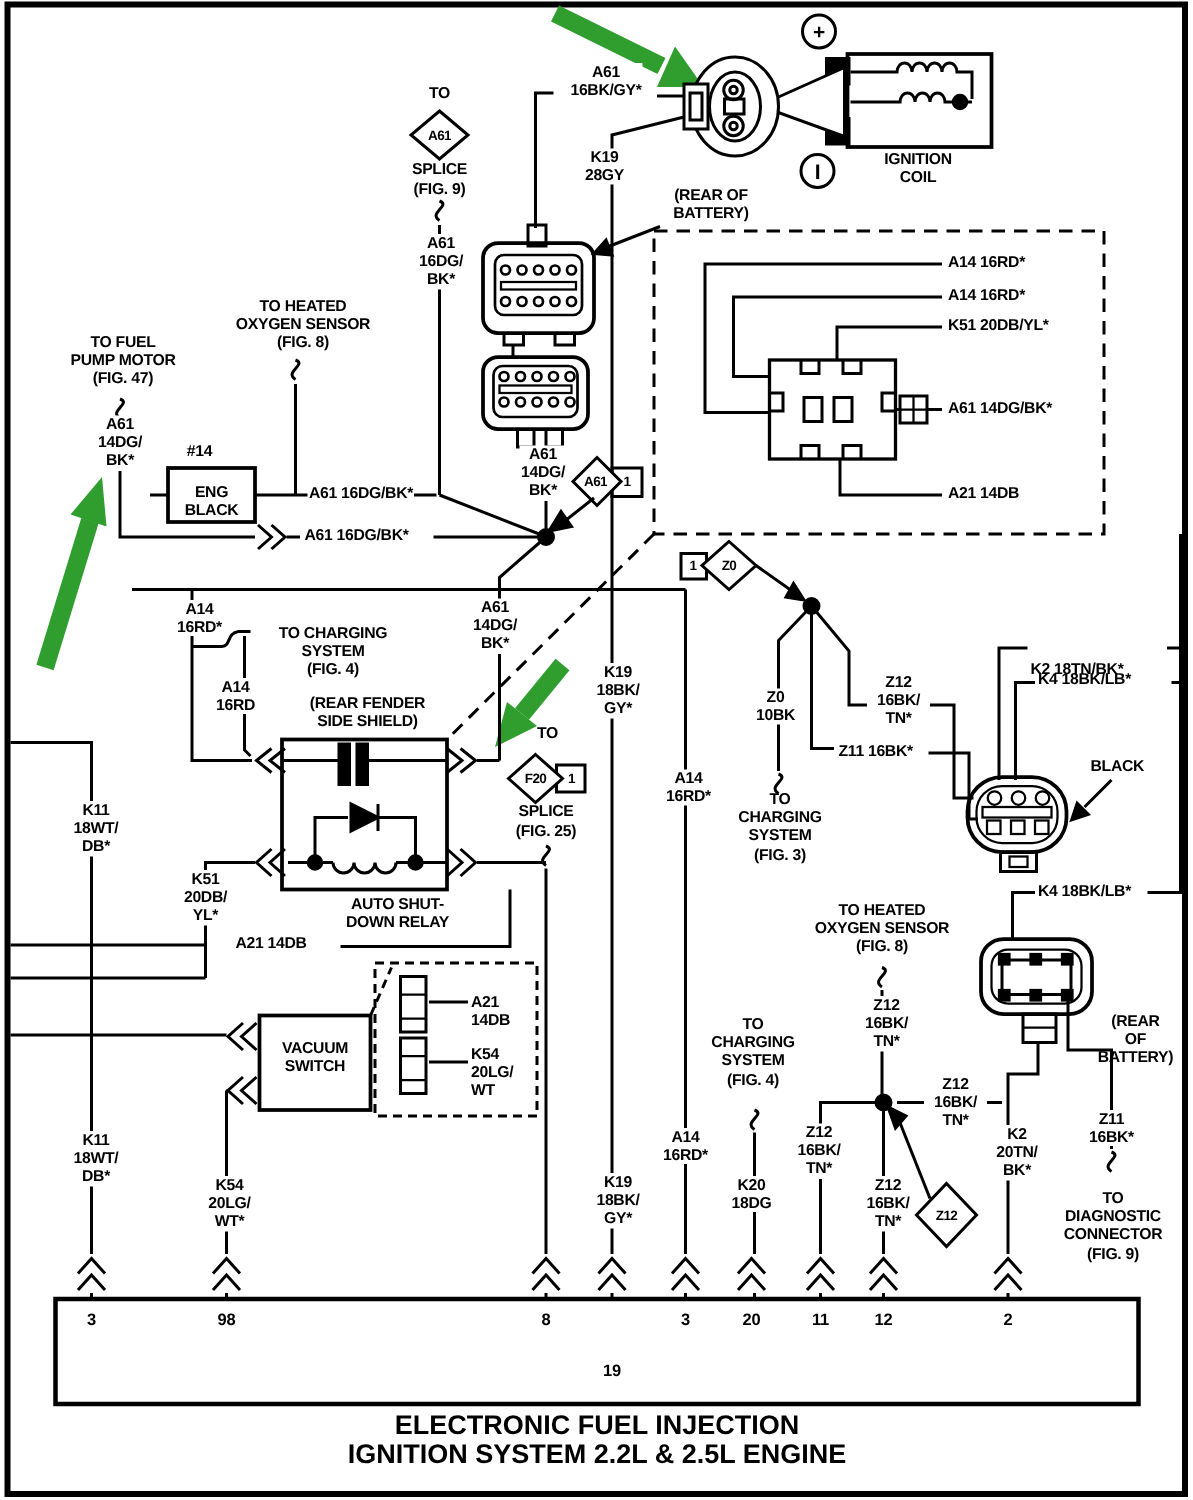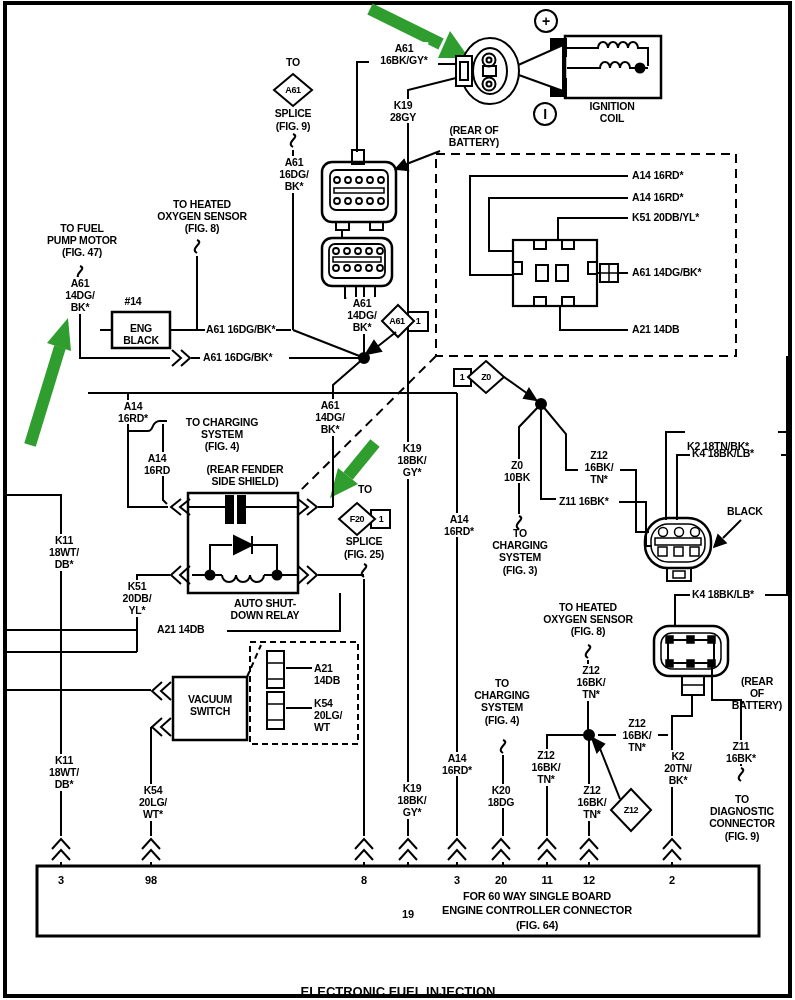--- a/index.html
+++ b/index.html
@@ -6,21 +6,21 @@
   #stage{position:relative;width:795px;height:1000px;background:#fff;overflow:hidden;
          font-family:"Liberation Sans",sans-serif;}
   #wires{position:absolute;left:0;top:0;}
   .lb{position:absolute;font:bold 10.5px/1.16 "Liberation Sans",sans-serif;letter-spacing:-0.2px;
       white-space:pre-line;text-align:center;transform:translateX(-50%);color:#000;}
   .bg{background:#fff;padding:0 1px;}
   .la{transform:none;text-align:left;}
   .sm{font-size:9px;letter-spacing:-0.4px;}
   .pin{font-size:11px;}
   .big{font-size:14px;}
-  .ttl{font-size:13px;letter-spacing:0;margin-top:44px;}
+  .ttl{font-size:18px;letter-spacing:0;}
   .ctl{font-size:11px;line-height:1.3;}
 </style>
 </head>
 <body>
 
 <div id="stage">
 
 <svg id="wires" width="795" height="1000" viewBox="0 0 795 1000" fill="none" stroke="#000" stroke-width="2">
 
   <g>
@@ -457,19 +457,17 @@
 <div class="lb pin" style="left:61px;top:874px">3</div>
 <div class="lb pin" style="left:151px;top:874px">98</div>
 <div class="lb pin" style="left:364px;top:874px">8</div>
 <div class="lb pin" style="left:408px;top:908px">19</div>
 <div class="lb pin" style="left:457px;top:874px">3</div>
 <div class="lb pin" style="left:501px;top:874px">20</div>
 <div class="lb pin" style="left:547px;top:874px">11</div>
 <div class="lb pin" style="left:589px;top:874px">12</div>
 <div class="lb pin" style="left:672px;top:874px">2</div>
 
-<div class="lb ctl" style="left:537px;top:889px">FOR 60 WAY SINGLE BOARD
-ENGINE CONTROLLER CONNECTOR
-(FIG. 64)</div>
 
 <div class="lb ttl" style="left:398px;top:940px">ELECTRONIC FUEL INJECTION</div>
+<div class="lb ttl" style="left:398px;top:959px">IGNITION SYSTEM 2.2L &amp; 2.5L ENGINE</div>
 
 </div>
 
 </body></html>

